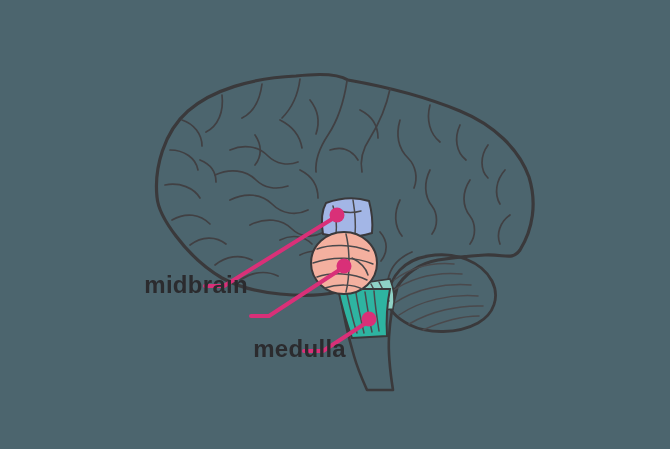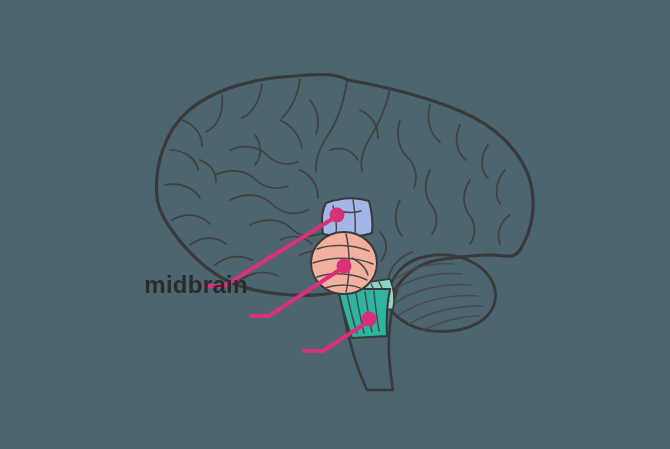--- a/index.html
+++ b/index.html
@@ -138,13 +138,14 @@
     <circle class="dot" cx="337" cy="215" r="7.5"></circle>
 
     <path class="leader" d="M 251,316 L 269,316 L 344,267"></path>
     <circle class="dot" cx="344" cy="266" r="7.5"></circle>
 
     <path class="leader" d="M 304,351 L 323,351 L 369,321"></path>
     <circle class="dot" cx="369" cy="319" r="7.5"></circle>
   </svg>
 
   <div class="label" id="lbl-midbrain">midbrain</div>
+  <div class="label" id="lbl-medulla">medulla</div>
 </div>
 
 </body></html>

